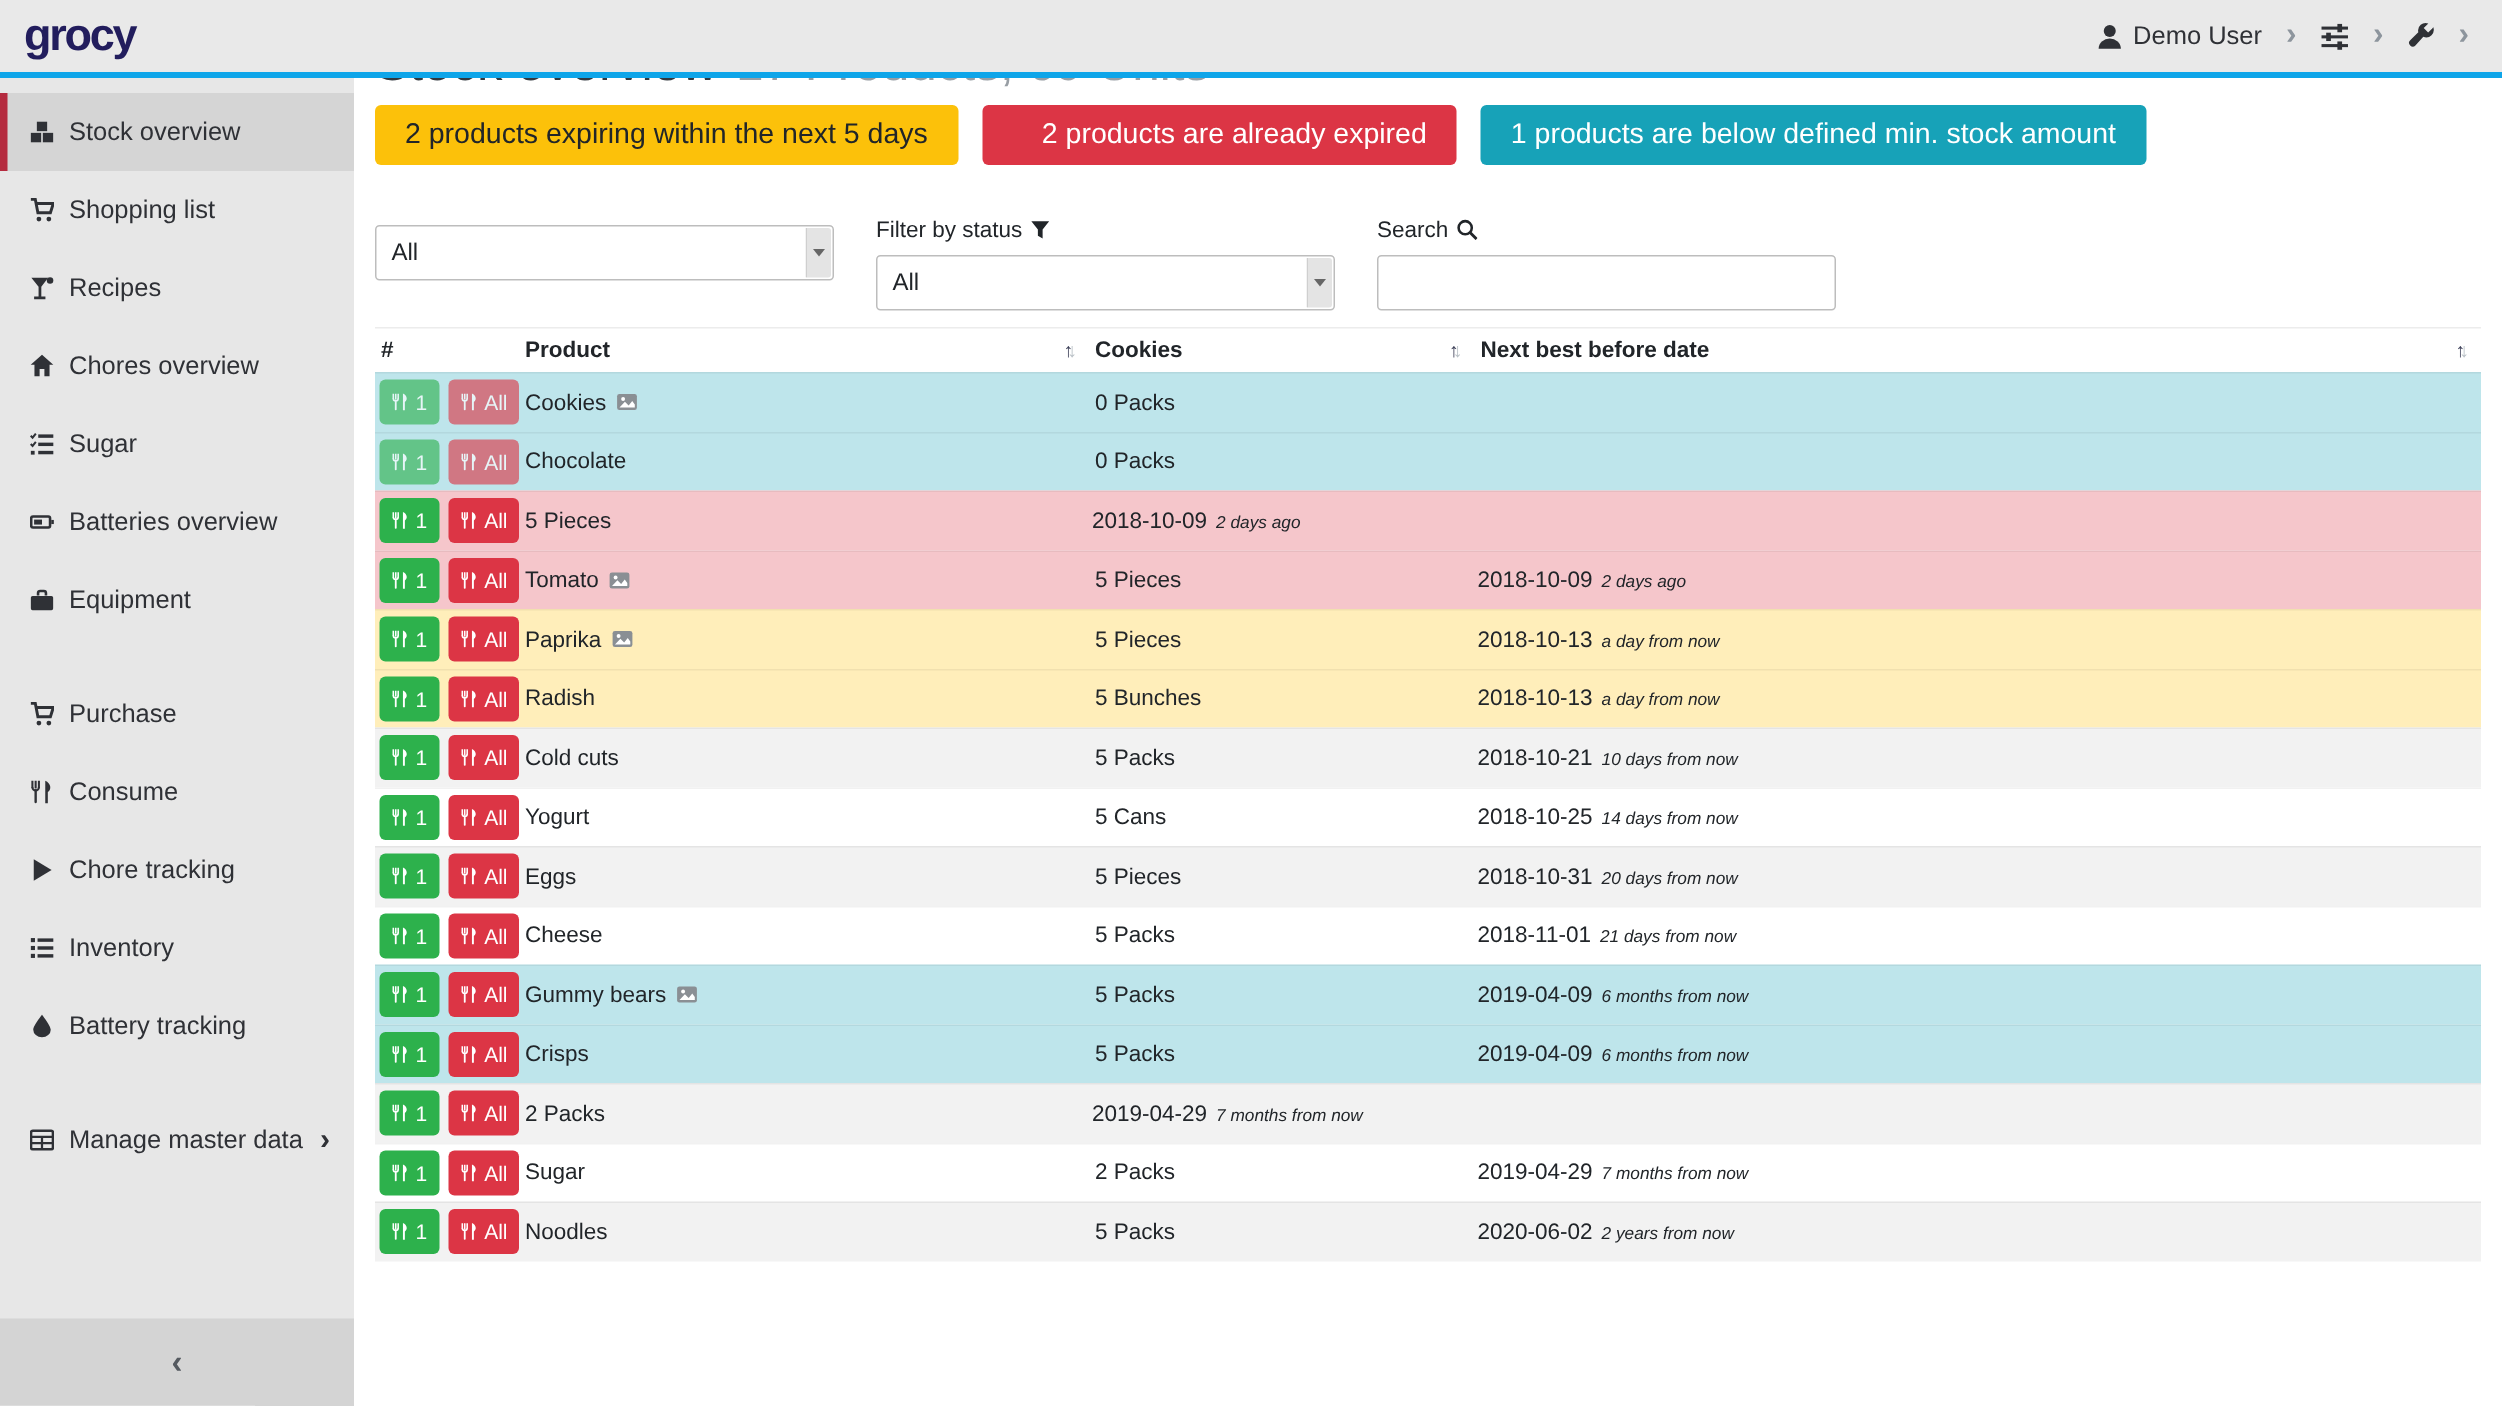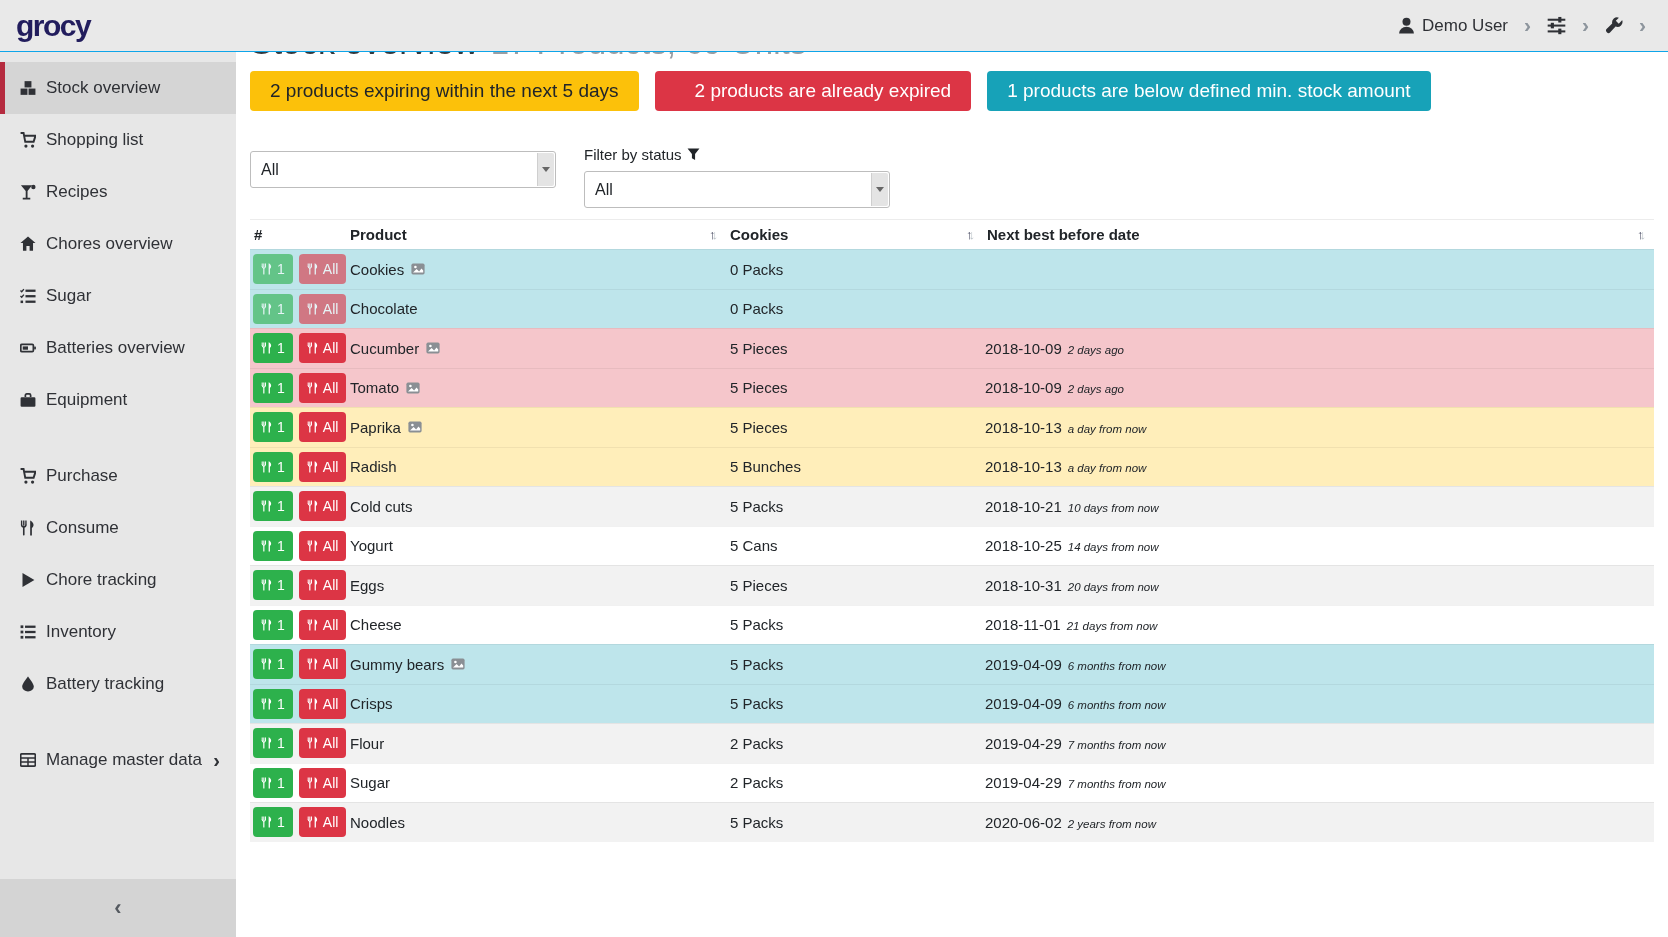--- a/index.html
+++ b/index.html
@@ -1,21 +1,21 @@
 <!DOCTYPE html>
 <html style="--accent: #b52b3f;"><head>
 <meta charset="utf-8">
 <style>
   * { box-sizing: border-box; margin: 0; padding: 0; }
   html,body { width:1668px; height:937px; overflow:hidden;
     font-family:"Liberation Sans", sans-serif; background:#fff; color:#212529; }
 
   
   .navbar { position:fixed; top:0; left:0; right:0; height:52px; background:#e9e9e9;
-    border-bottom:1px solid #0ea5e9; display:flex; align-items:center;
+    border-bottom:4px solid #0ea5e9; display:flex; align-items:center;
     justify-content:space-between; padding:0 22px 0 16px; z-index:10; }
   .logo { font-size:30px; font-weight:800; letter-spacing:-1.5px; color:#221d5d; }
   .nav-right { display:flex; align-items:center; gap:16px; font-size:17px; color:#2f3136; }
   .nav-group { display:flex; align-items:center; gap:7px; cursor:pointer; }
   .nav-group .icon svg { display:block; }
   .chev { color:#8d959d; font-size:21px; font-weight:700; line-height:1; padding-bottom:3px; }
 
   
   .sidebar { position:fixed; top:52px; left:0; width:236px; bottom:0; background:#e7e7e7; }
   .side-items { padding-top:10px; }
@@ -281,20 +281,32 @@
             </svg>
           </span>
       </div>
       <div class="sel">
         <span>All</span>
         <span class="arrow">
             <span class="caret"></span>
           </span>
       </div>
     </div>
+    <div class="filter-col">
+      <div class="filter-label">
+        <span>Search</span>
+        <span class="icon" id="icon-search">
+            <svg width="14" height="14" viewBox="0 0 14 14" fill="currentColor">
+              <circle cx="5.8" cy="5.8" r="4.4" fill="none" stroke="currentColor" stroke-width="1.7"></circle>
+              <path d="M9.2,9.2 L13.4,13.4" stroke="currentColor" stroke-width="1.9"></path>
+            </svg>
+          </span>
+      </div>
+      <input class="search-input" type="text" value="" style="">
+    </div>
   </div>
 
   <div class="stock-table">
     <div class="t-head">
       <div class="th">
         <span>#</span>
       </div>
       <div class="th">
         <span>Product</span>
         <span class="sort">
@@ -394,30 +406,20 @@
        <button class="consume-btn" style="background:#dc3545">
               <svg width="12" height="12" viewBox="0 0 14 14" fill="currentColor">
                 <path d="M1.4,0.5 V4.6 M3.3,0.5 V5 M5.2,0.5 V4.6" fill="none" stroke="currentColor" stroke-width="1.2"></path>
                 <path d="M1.4,4.2 a1.9,1.9 0 0 0 3.8,0" fill="none" stroke="currentColor" stroke-width="1.2"></path>
                 <rect x="2.6" y="5.2" width="1.4" height="8.3" rx="0.6"></rect>
                 <path d="M8.9,0.4 C12.2,1.9 12.8,5.4 10.4,7 V13.5 H8.9 Z"></path>
               </svg>
               <span>All</span>
             </button>
      </div>
-     <div class="prod-cell">
-       <span>Cucumber</span>
-       <span class="pic-icon">
-              <svg width="14" height="14" viewBox="0 0 14 14" fill="currentColor">
-                <rect x="0.4" y="1.6" width="13.2" height="10.8" rx="1.6" fill="#8a8f94"></rect>
-                <circle cx="4.4" cy="5" r="1.3" fill="#fff"></circle>
-                <path d="M2,10.6 L5.6,6.9 L8.1,9.4 L10.5,6.4 L12.2,8.6 V10.6 Z" fill="#fff"></path>
-              </svg>
-            </span>
-     </div>
      <div class="amount-cell">5 Pieces</div>
      <div class="date-cell">2018-10-09<span class="timeago">2 days ago</span></div>
         </div>
         <div class="t-row" style="background: rgb(245, 198, 203);">
           <div class="btn-cell">
        <button class="consume-btn" style="background:#2db14c">
               <svg width="12" height="12" viewBox="0 0 14 14" fill="currentColor">
                 <path d="M1.4,0.5 V4.6 M3.3,0.5 V5 M5.2,0.5 V4.6" fill="none" stroke="currentColor" stroke-width="1.2"></path>
                 <path d="M1.4,4.2 a1.9,1.9 0 0 0 3.8,0" fill="none" stroke="currentColor" stroke-width="1.2"></path>
                 <rect x="2.6" y="5.2" width="1.4" height="8.3" rx="0.6"></rect>
@@ -698,24 +700,20 @@
        <button class="consume-btn" style="background:#dc3545">
               <svg width="12" height="12" viewBox="0 0 14 14" fill="currentColor">
                 <path d="M1.4,0.5 V4.6 M3.3,0.5 V5 M5.2,0.5 V4.6" fill="none" stroke="currentColor" stroke-width="1.2"></path>
                 <path d="M1.4,4.2 a1.9,1.9 0 0 0 3.8,0" fill="none" stroke="currentColor" stroke-width="1.2"></path>
                 <rect x="2.6" y="5.2" width="1.4" height="8.3" rx="0.6"></rect>
                 <path d="M8.9,0.4 C12.2,1.9 12.8,5.4 10.4,7 V13.5 H8.9 Z"></path>
               </svg>
               <span>All</span>
             </button>
      </div>
-     <div class="prod-cell">
-       <span>Flour</span>
-
-     </div>
      <div class="amount-cell">2 Packs</div>
      <div class="date-cell">2019-04-29<span class="timeago">7 months from now</span></div>
         </div>
         <div class="t-row" style="background: rgb(255, 255, 255);">
           <div class="btn-cell">
        <button class="consume-btn" style="background:#2db14c">
               <svg width="12" height="12" viewBox="0 0 14 14" fill="currentColor">
                 <path d="M1.4,0.5 V4.6 M3.3,0.5 V5 M5.2,0.5 V4.6" fill="none" stroke="currentColor" stroke-width="1.2"></path>
                 <path d="M1.4,4.2 a1.9,1.9 0 0 0 3.8,0" fill="none" stroke="currentColor" stroke-width="1.2"></path>
                 <rect x="2.6" y="5.2" width="1.4" height="8.3" rx="0.6"></rect>

